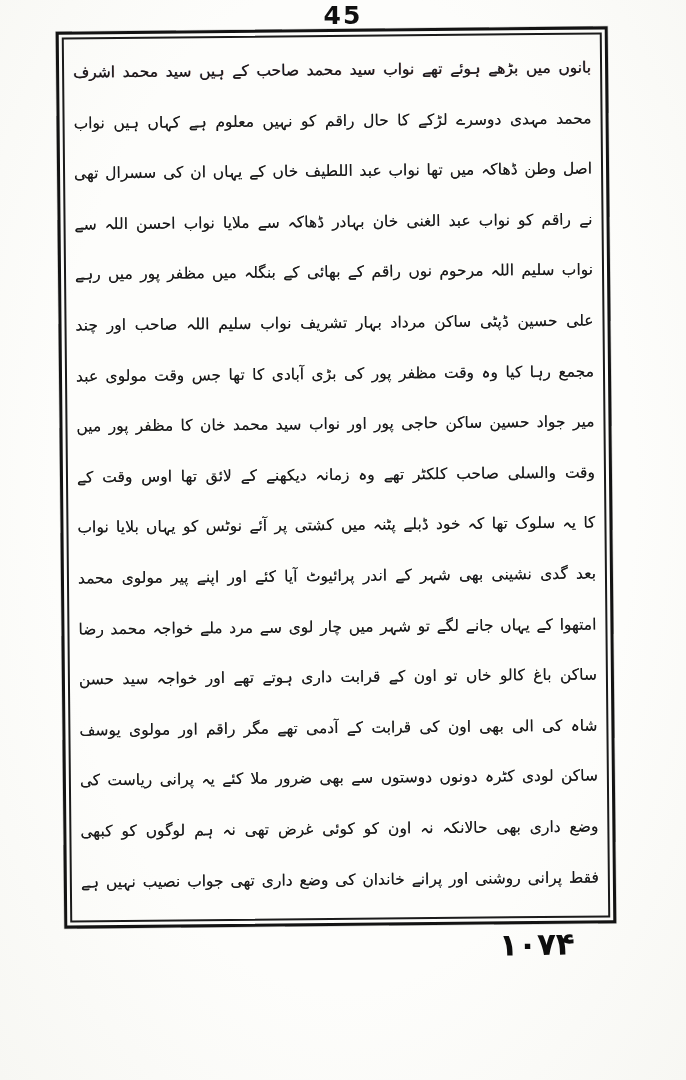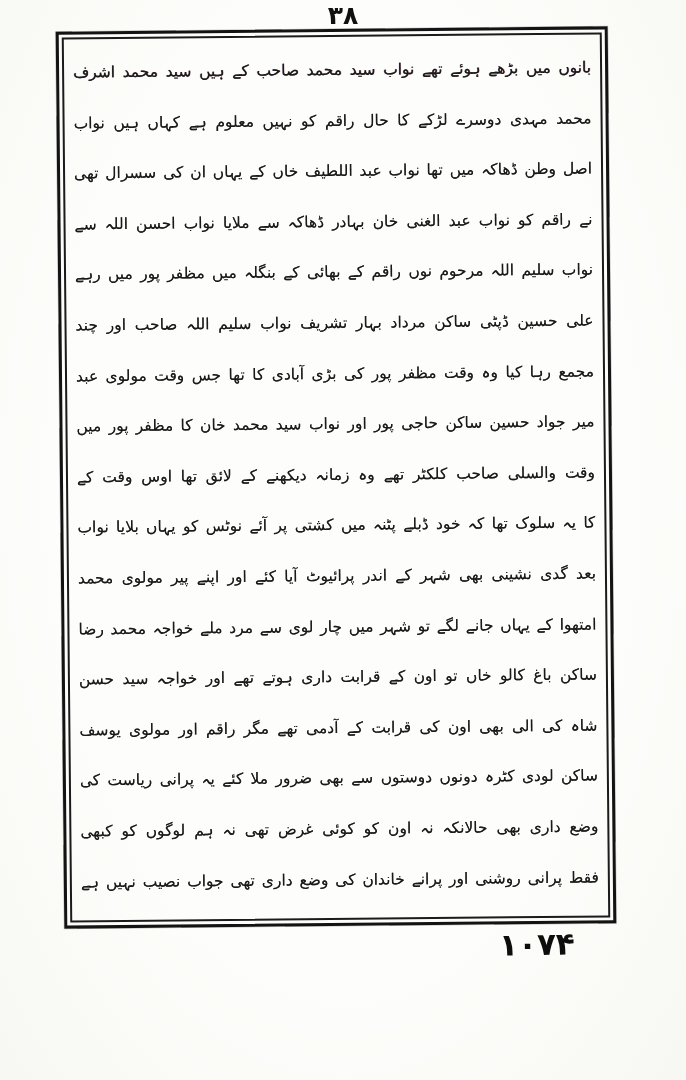--- a/index.html
+++ b/index.html
@@ -85,21 +85,21 @@
     direction: rtl;
     color: #0d0d0d;
     transform: rotate(-1deg);
   }
 </style>
 </head>
 <body>
 
 <div class="scan-page">
 
-  <div class="folio-top">۳۸</div>
+  <div class="folio-top">45</div>
 
   <div class="frame-outer">
     <div class="frame-inner">
       <div class="text-block">
 
       <div class="text-line">بانوں میں بڑھے ہوئے تھے نواب سید محمد صاحب کے ہیں سید محمد اشرف کہہ بیٹھ پڑے ہیں سید</div>
           <div class="text-line">محمد مہدی دوسرے لڑکے کا حال راقم کو نہیں معلوم ہے کہاں ہیں نواب سید محمد صاحب کا</div>
           <div class="text-line">اصل وطن ڈھاکہ میں تھا نواب عبد اللطیف خاں کے یہاں ان کی سسرال تھی سید مہدی صاحب</div>
           <div class="text-line">نے راقم کو نواب عبد الغنی خان بہادر ڈھاکہ سے ملایا نواب احسن اللہ سے ملاقات رہی پھر</div>
           <div class="text-line">نواب سلیم اللہ مرحوم نوں راقم کے بھائی کے بنگلہ میں مظفر پور میں رہے اس زمانے میں مولوی</div>

